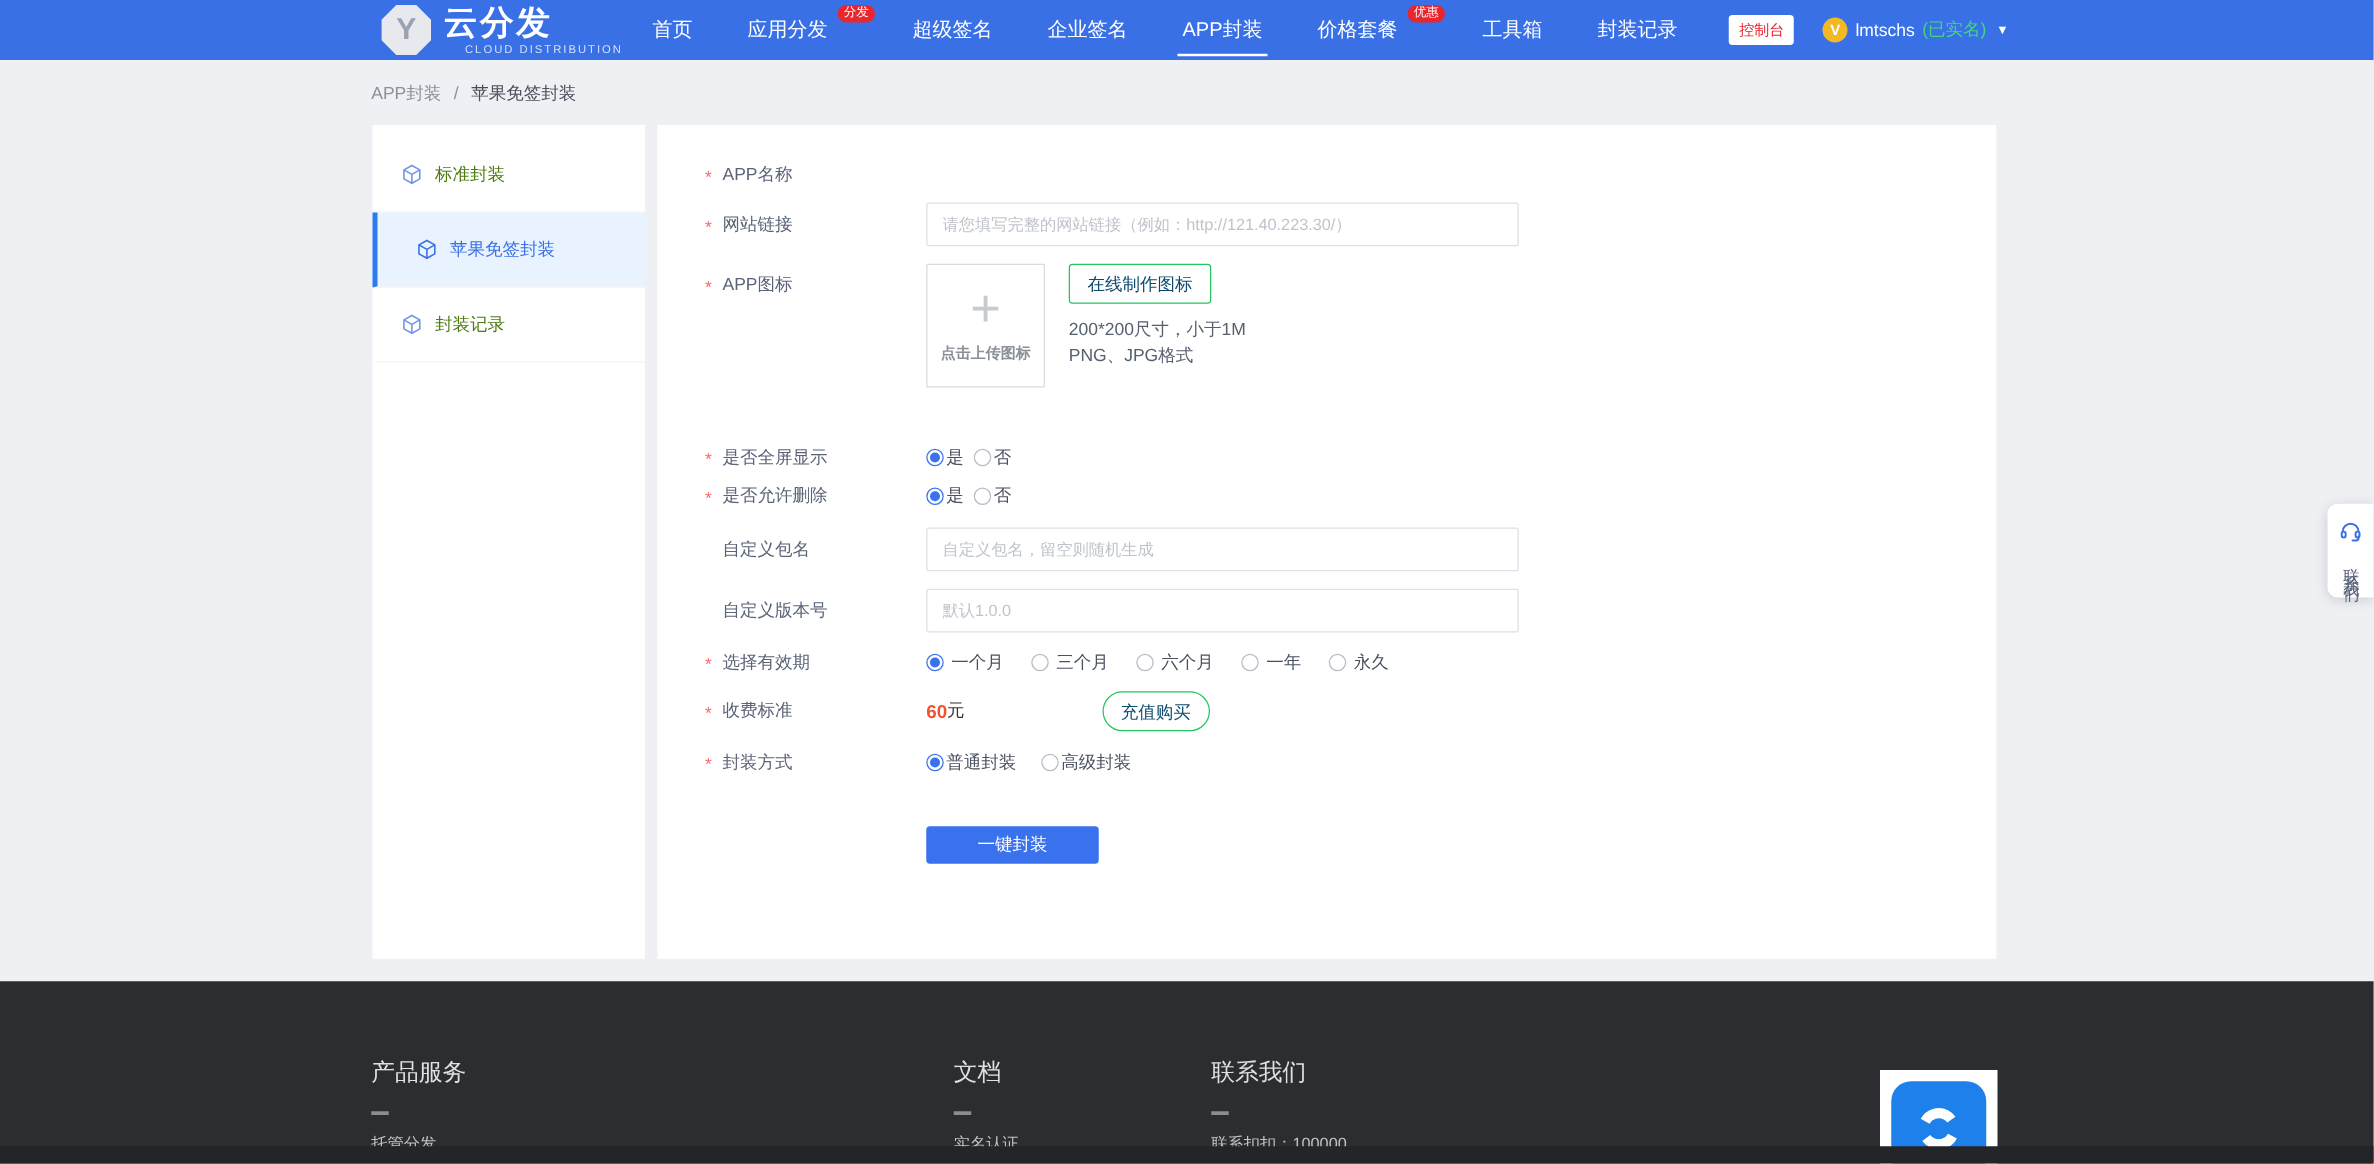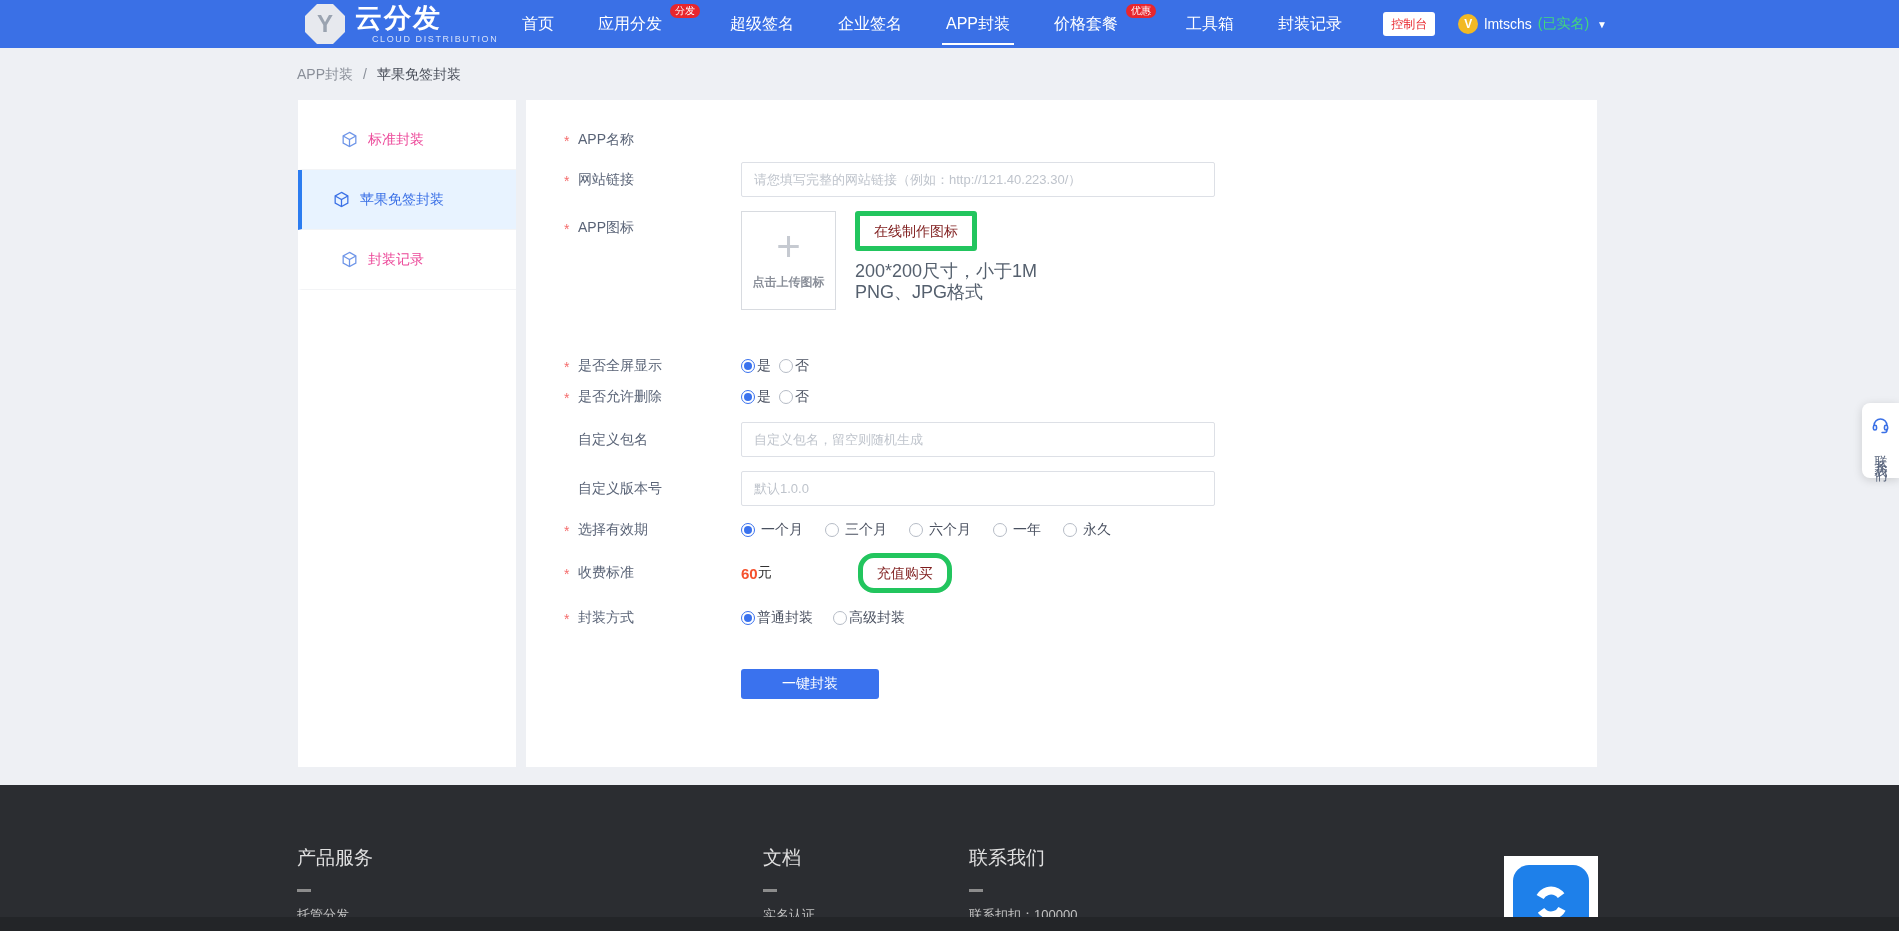--- a/index.html
+++ b/index.html
@@ -37,22 +37,22 @@
 
   
   .breadcrumb { position:absolute; left:297px; top:66px; font-size:14px; color:#8a8f99;
     display:flex; gap:10px; }
   .breadcrumb .crumb-last { color:#4a4f5a; }
 
   
   .side-card { position:absolute; left:298px; top:100px; width:218px; height:667px;
     background:#fff; }
   .side-list { padding-top:10px; }
-  .side-item { height:60px; display:flex; align-items:center; padding-left:38px; gap:9px;
-    font-size:14px; color:#ec4899; border-bottom:1px solid #f3f4f6; cursor:pointer;
+  .side-item { height:60px; display:flex; align-items:center; padding-left:18px; gap:9px;
+    font-size:14px; color:#4d7c0f; border-bottom:1px solid #f3f4f6; cursor:pointer;
     border-left:4px solid transparent; }
   .side-item svg { width:19px; height:19px; stroke:#6f96e8; }
   .side-item.active { background:#e8f3ff; border-left-color:#2b7cf0; color:#3a70e6; padding-left:30px; }
   .side-item.active svg { stroke:#3a70e6; }
 
   .main-card { position:absolute; left:526px; top:100px; width:1071px; height:667px;
     background:#fff; }
   .form { padding-top:31px; }
   .frow { display:flex; align-items:center; padding-left:52px; }
   .flabel { width:163px; flex:0 0 163px; position:relative; font-size:14px; color:#5a6477; }
@@ -64,35 +64,35 @@
   .row-gap13 { margin-top:13px; } .row-gap14 { margin-top:14px; } .row-gap15 { margin-top:15px; }
   .row-gap16 { margin-top:16px; } .row-gap47 { margin-top:47px; }
   .icon-row { align-items:flex-start; }
   .upload-box { width:95px; height:99px; border:1px solid #d8dbe0; background:#fff;
     display:flex; flex-direction:column; align-items:center; justify-content:flex-end;
     cursor:pointer; position:relative; }
   .plus { position:absolute; top:14px; left:50%; transform:translateX(-50%);
     font-size:42px; font-weight:200; color:#c6cad1; line-height:42px; }
   .upload-txt { font-size:12px; font-weight:600; color:#8a8f99; margin-bottom:18px; white-space:nowrap; }
   .icon-right { margin-left:19px; }
-  .btn-outline { display:inline-block; background:#fff; border:5px solid #22c55e; color:#7f1d1d;
+  .btn-outline { display:inline-block; background:#fff; border:1px solid #22c55e; color:#0c4a6e;
     font-size:14px; line-height:30px; padding:0 14px; border-radius:3px; cursor:pointer; }
-  .icon-hints { margin-top:10px; font-size:18px; color:#55606e; line-height:21px; }
+  .icon-hints { margin-top:10px; font-size:14px; color:#55606e; line-height:21px; }
   .radio-group { display:flex; align-items:center; }
   .rg-tight { gap:8px; } .rg-mid { gap:20px; } .rg-wide { gap:22px; }
   .radio-opt { display:flex; align-items:center; gap:2px; font-size:14px; color:#4a5160; cursor:pointer; }
   .rg-wide .radio-opt { gap:6px; }
   .radio { width:14px; height:14px; border-radius:50%; border:1px solid #b6bcc6; background:#fff;
     position:relative; flex:0 0 14px; }
   .radio.checked { border-color:#3a72ee; }
   .radio.checked::after { content:""; position:absolute; left:2px; top:2px; width:8px; height:8px;
     border-radius:50%; background:#3a72ee; }
   .price-amount { font-size:15px; font-weight:bold; color:#f5512d; }
   .price-unit { font-size:14px; color:#333; }
-  .price-btn { margin-left:86px;border-radius:16px; }
+  .price-btn { margin-left:110px;border-radius:16px; }
   .submit-btn { display:block; margin:42px 0 0 215px; width:138px; height:30px; background:#3a72ee;
     color:#fff; border:none; border-radius:3px; font-size:14px; cursor:pointer;
     font-family:"Liberation Sans","DejaVu Sans",sans-serif; }
 
   
   .contact { position:absolute; right:0; top:403px; width:37px; background:#fff;
     border-radius:8px 0 0 8px; box-shadow:0 2px 10px rgba(0,0,0,.15); padding:12px 0 14px;
     display:flex; flex-direction:column; align-items:center; cursor:pointer; }
   .contact svg { width:19px; height:19px; color:#3a70e6; }
   .contact-txt { margin-top:10px; writing-mode:vertical-rl; font-size:13px; color:#56627a;

